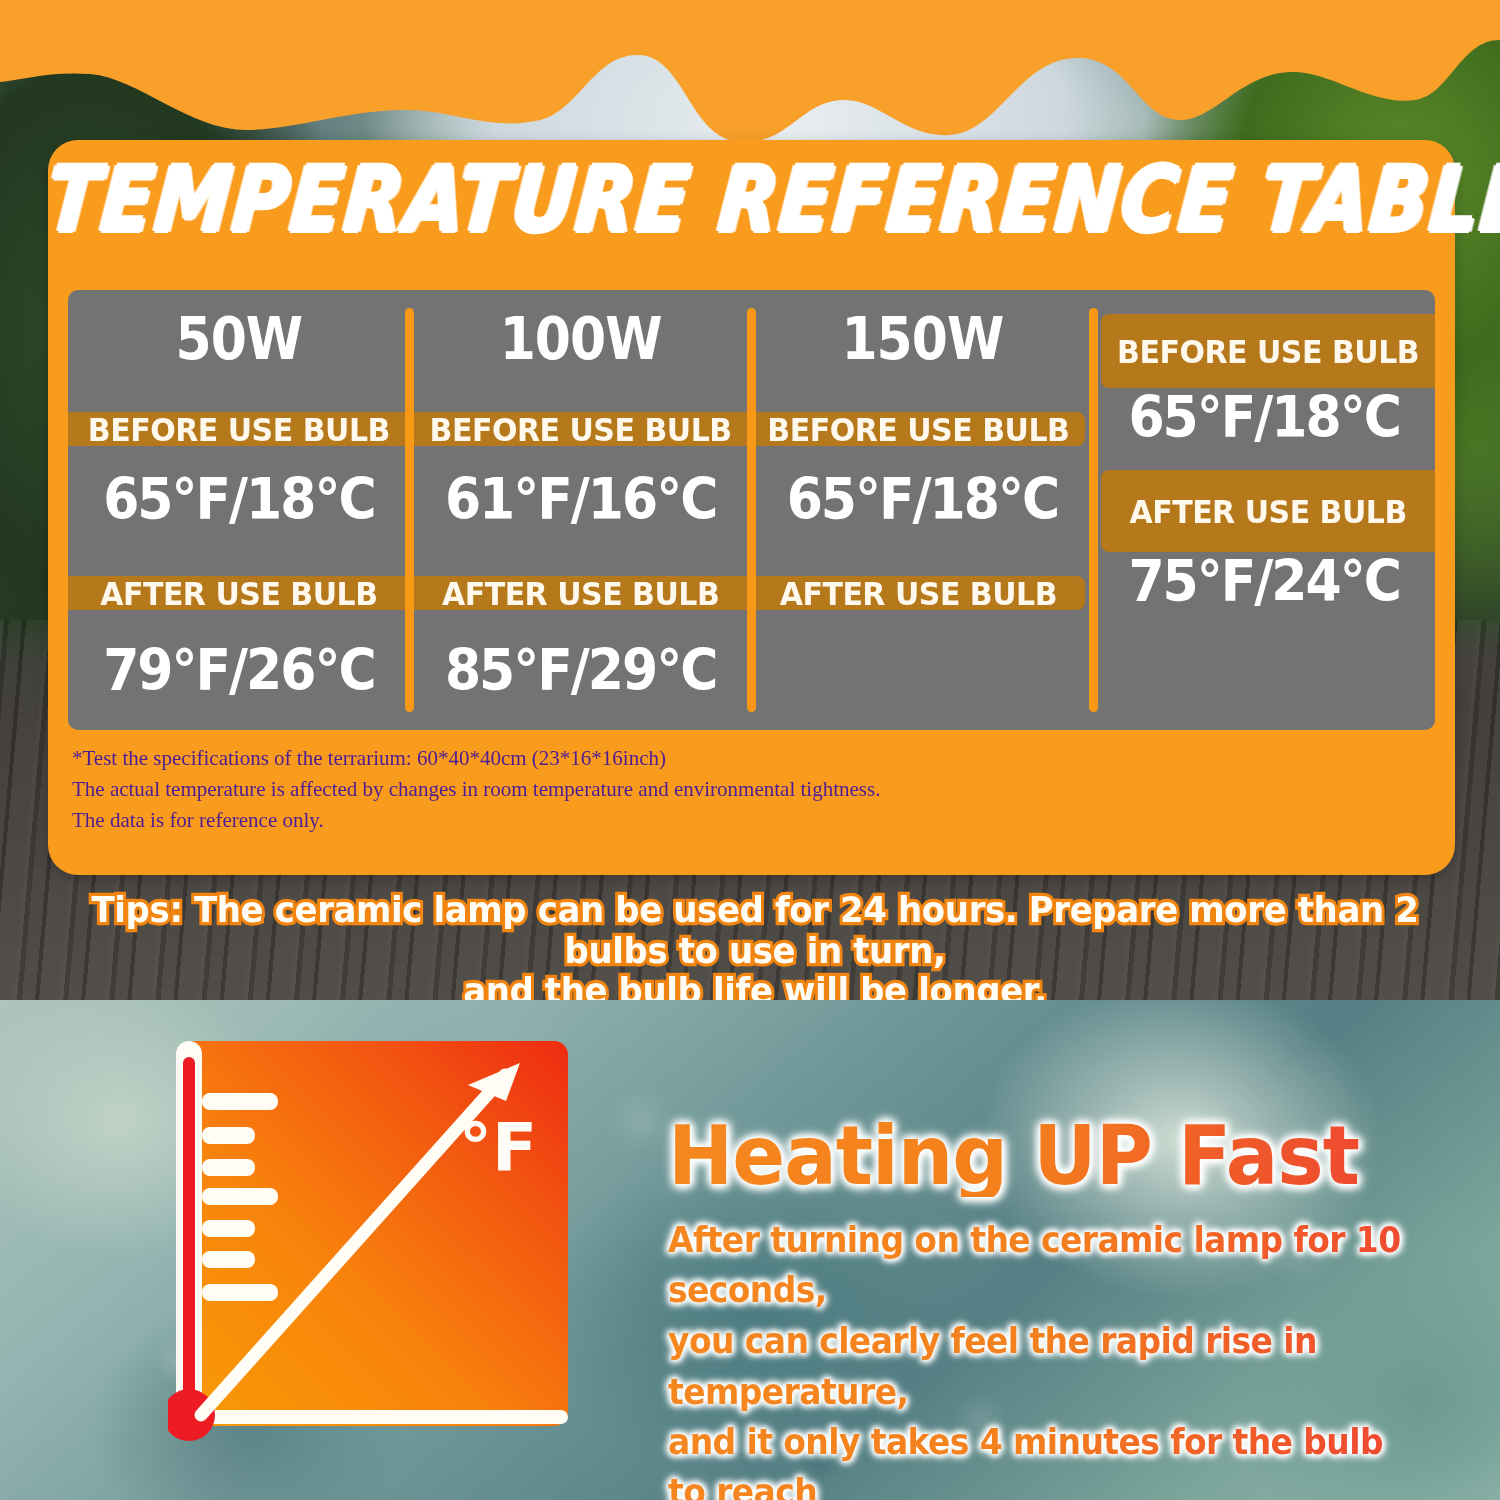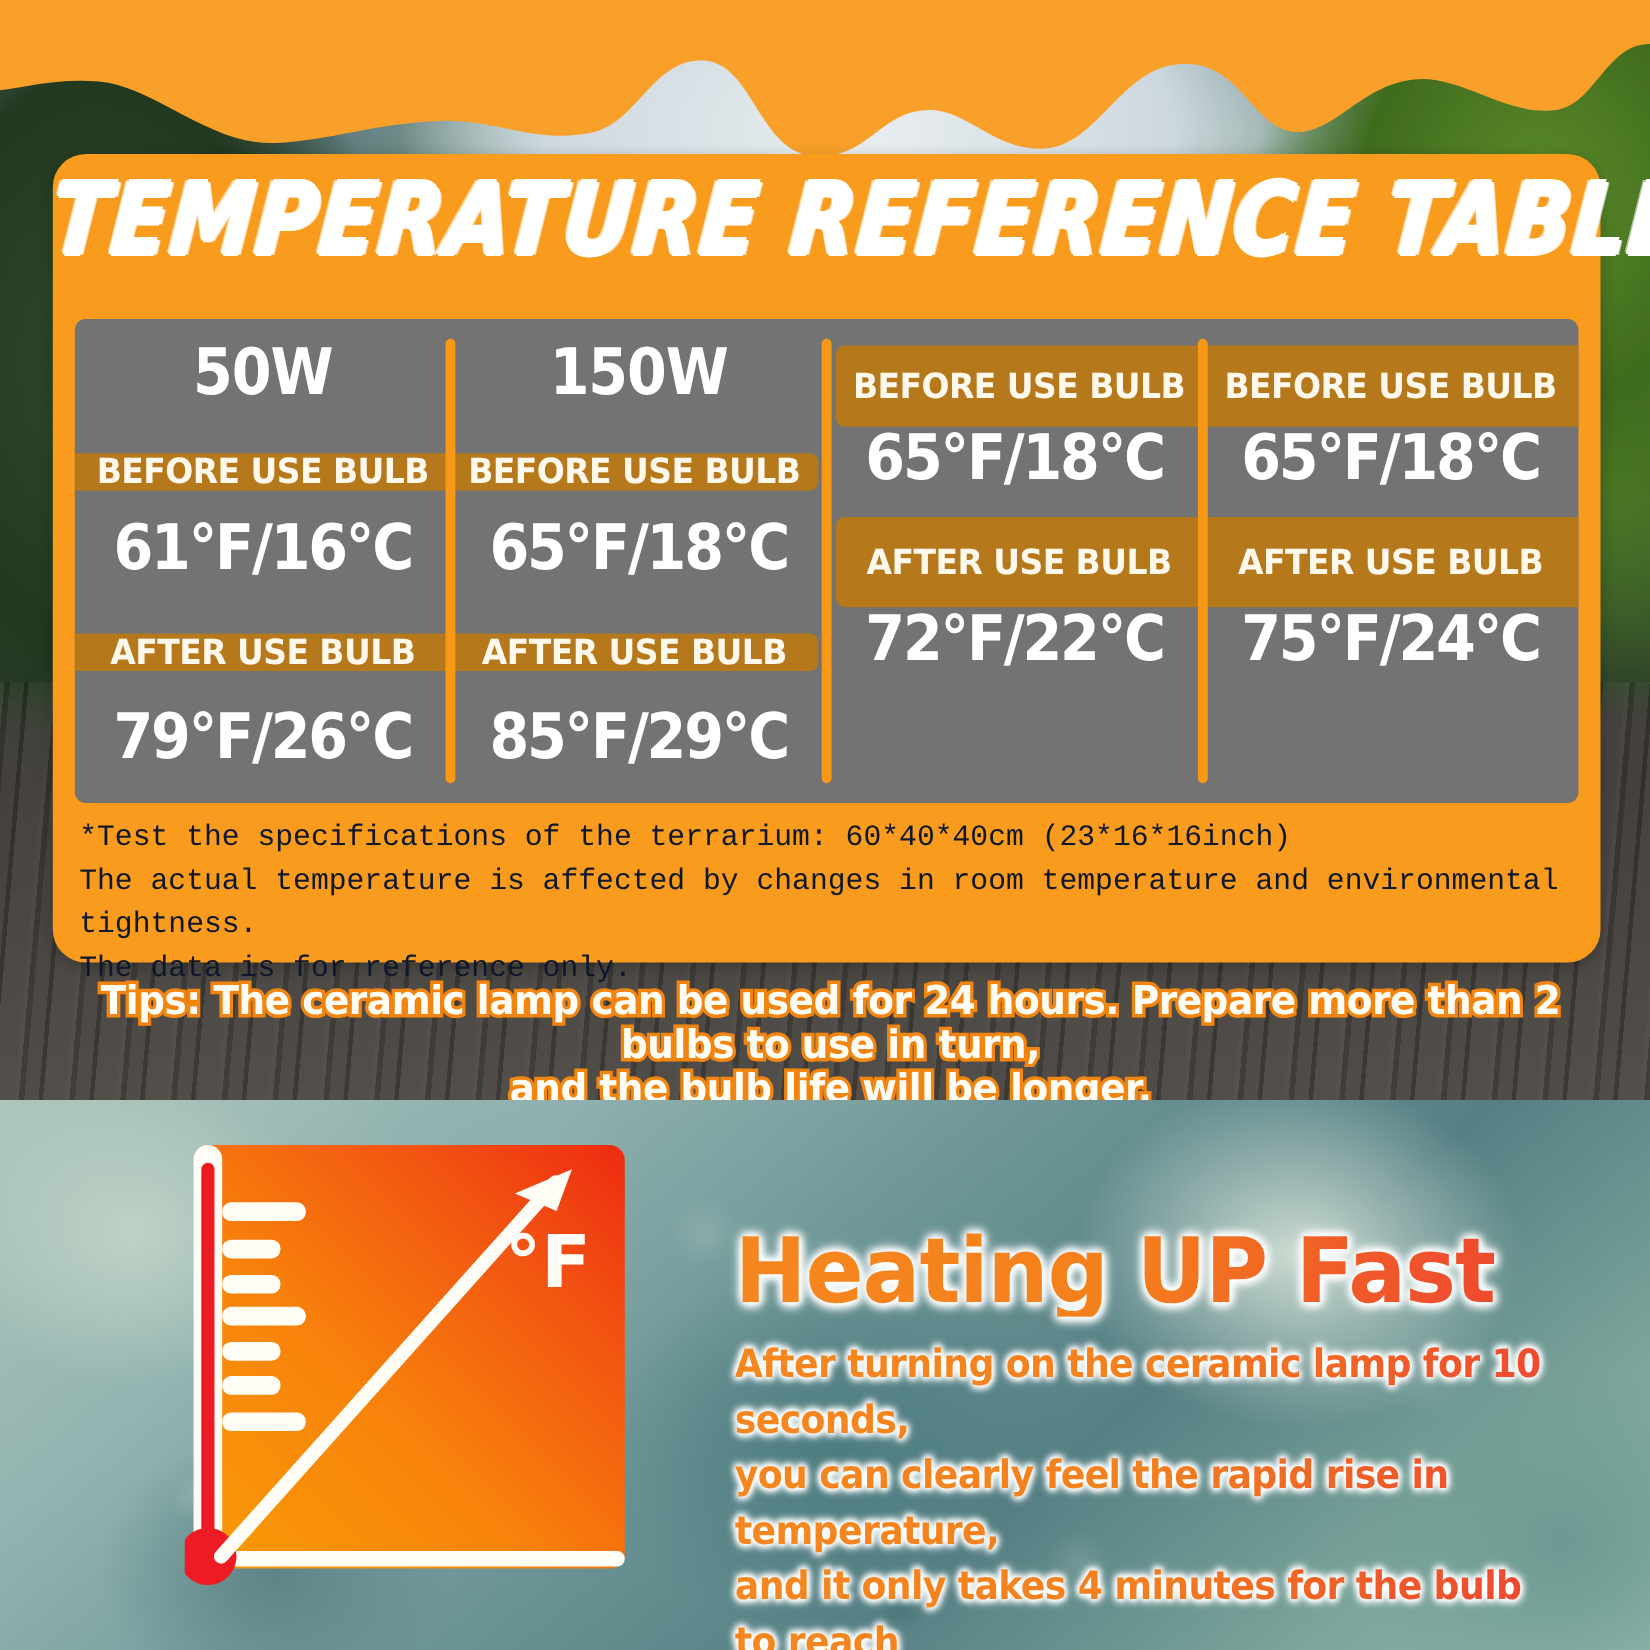--- a/index.html
+++ b/index.html
@@ -111,23 +111,23 @@
   }
   
   .divider{
     position:absolute; top:18px; bottom:18px; width:9px;
     background:#F79817; border-radius:6px;
   }
 
   
   #footnote{
     position:absolute; left:24px; top:603px; width:1360px;
-    color:#0f172a;
-    font-size:27px; line-height:1.47;
-    font-family:Liberation Mono, monospace;
+    color:#4c1d95;
+    font-size:21px; line-height:1.47;
+    font-family:Liberation Serif, serif;
     white-space:pre-line;
   }
 
   
   #tips{
     position:absolute; left:50px; top:893px; width:1410px;
     text-align:center;
     font-family:"DejaVu Sans", sans-serif;
     font-size:34px; font-weight:700; line-height:1.12;
     color:#FFFDF6;
@@ -216,20 +216,23 @@
 
     <div id="card-title">TEMPERATURE REFERENCE TABLE</div>
 
     <div id="table-panel">
       <div class="grid">
 
         <div class="cell">
             <span class="watt">50W</span>
           </div>
         <div class="cell">
+            <span class="watt">100W</span>
+          </div>
+        <div class="cell">
             <span class="watt">150W</span>
           </div>
 
         <div class="barcell">
             <div class="bar c0">
               <span class="bar-label">BEFORE USE BULB</span>
             </div>
           </div>
         <div class="barcell">
             <div class="bar">
@@ -274,23 +277,20 @@
             <div class="bar">
               <span class="bar-label">AFTER USE BULB</span>
             </div>
           </div>
         <div class="barcell">
             <div class="bar c3">
               <span class="bar-label">AFTER USE BULB</span>
             </div>
           </div>
 
-        <div class="cell">
-            <span class="temp">72°F/22°C</span>
-          </div>
         <div class="cell">
             <span class="temp">75°F/24°C</span>
           </div>
         <div class="cell">
             <span class="temp">79°F/26°C</span>
           </div>
         <div class="cell">
             <span class="temp">85°F/29°C</span>
           </div>
       </div>

